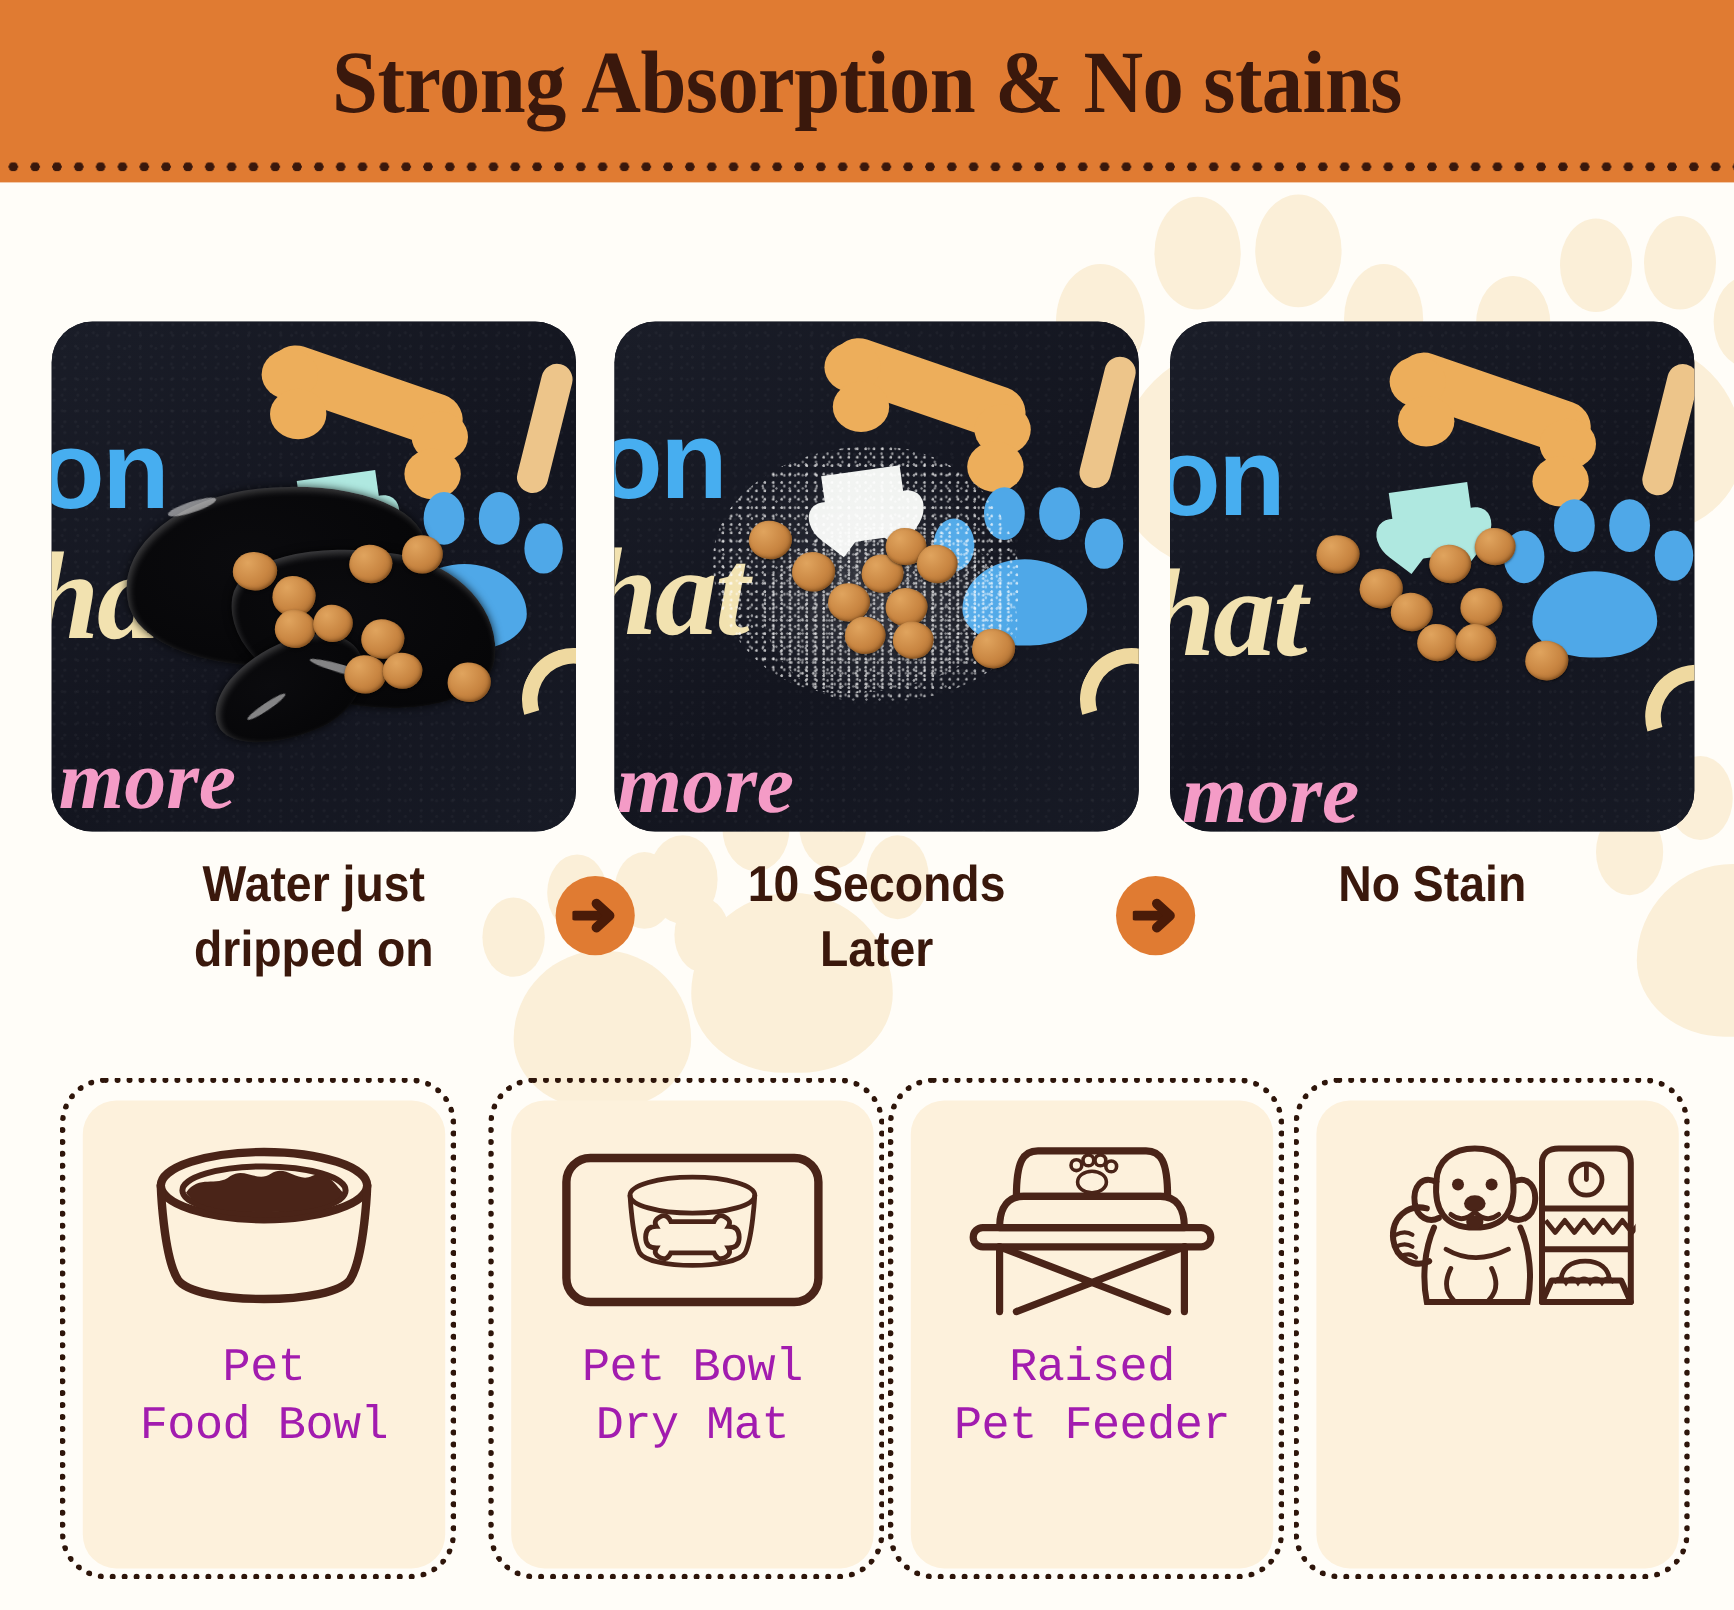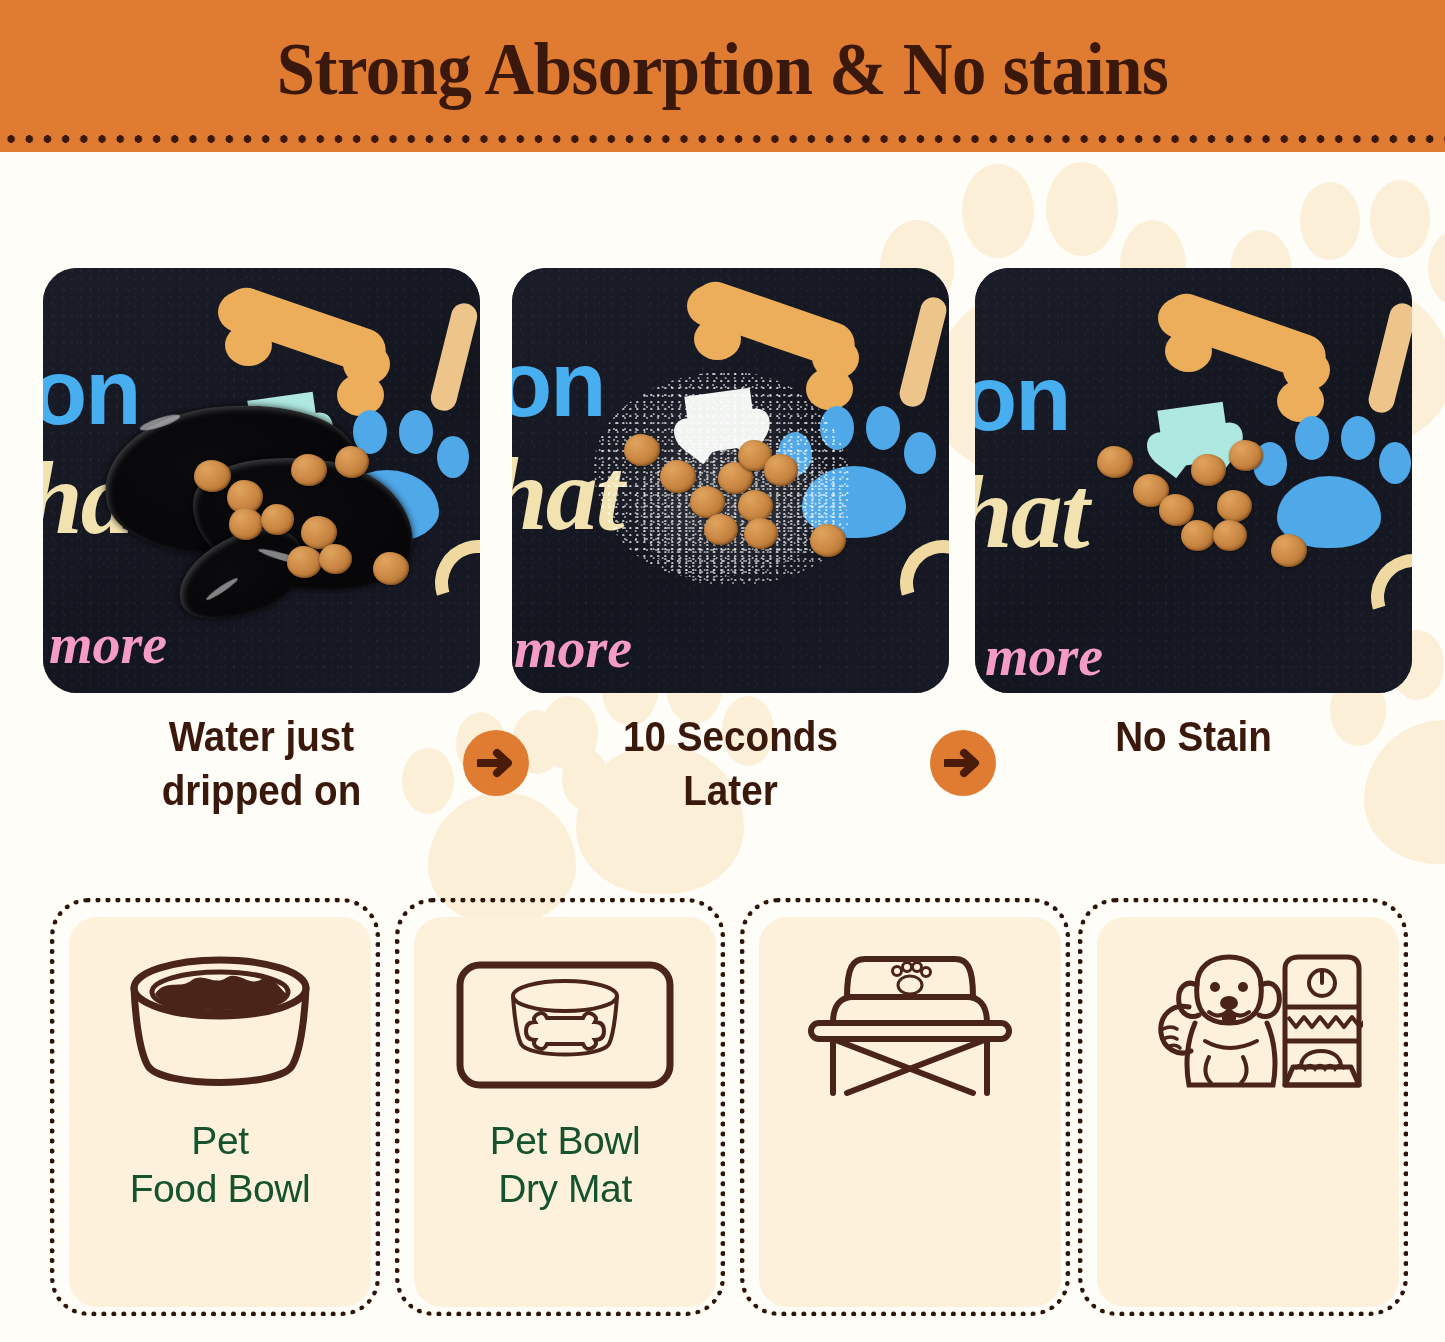--- a/index.html
+++ b/index.html
@@ -145,21 +145,21 @@
 
   .word {
     position: absolute;
     font-family: "Liberation Sans", sans-serif;
     font-weight: bold;
     line-height: 1;
     white-space: nowrap;
   }
   .word-on   { color: #47AEF0; font-size: 92px; letter-spacing: -2px; }
   .word-hat  { color: #F2E2B0; font-size: 104px; font-family: "Liberation Serif", serif; font-style: italic; letter-spacing: -2px; }
-  .word-more { color: #F49BC6; font-size: 56px; font-family: "Liberation Serif", serif; font-style: italic; }
+  .word-more { color: #F49BC6; font-size: 70px; font-family: "Liberation Serif", serif; font-style: italic; }
 
   .swirl {
     position: absolute;
     border: 13px solid #EFD9A0;
     border-radius: 50%;
     border-right-color: transparent;
     border-bottom-color: transparent;
   }
   .tail {
     position: absolute;
@@ -242,21 +242,21 @@
     top: 0;
     width: 330px;
     height: 418px;
     border-radius: 38px;
     border: 5px dotted #2E150A;
     display: flex;
     flex-direction: column;
     align-items: center;
   }
   .card-1 { left: 50px; }
-  .card-2 { left: 395px; }
+  .card-2 { left: 407px; }
   .card-3 { left: 740px; }
   .card-4 { left: 1078px; }
 
   .card-inner {
     position: absolute;
     left: 14px; top: 14px;
     width: 302px; height: 390px;
     background: #FDF1DC;
     border-radius: 28px;
     display: flex;
@@ -265,22 +265,22 @@
   }
   .card-icon {
     height: 200px;
     width: 100%;
     display: flex;
     align-items: center;
     justify-content: center;
     padding-top: 16px;
   }
   .card-label {
-    color: #14532d;
-    font-family: Liberation Sans, sans-serif;
+    color: #a21caf;
+    font-family: Liberation Mono, monospace;
     font-size: 39px;
     line-height: 1.22;
     text-align: center;
     white-space: pre-line;
     letter-spacing: -0.4px;
   }
 </style>
 </head>
 <body>
 
@@ -512,20 +512,22 @@
           <rect x="8" y="78" width="198" height="16" rx="8" fill="none" stroke="#4A2418" stroke-width="6"></rect>
           <path d="M30 94 L170 148 M184 94 L44 148" stroke="#4A2418" stroke-width="6" stroke-linecap="round"></path>
           <path d="M30 94 V148 M184 94 V148" stroke="#4A2418" stroke-width="6" stroke-linecap="round"></path>
           <ellipse cx="107" cy="40" rx="12" ry="9" fill="none" stroke="#4A2418" stroke-width="3"></ellipse>
           <circle cx="94" cy="26" r="4.5" fill="none" stroke="#4A2418" stroke-width="3"></circle>
           <circle cx="104" cy="22" r="4.5" fill="none" stroke="#4A2418" stroke-width="3"></circle>
           <circle cx="114" cy="22" r="4.5" fill="none" stroke="#4A2418" stroke-width="3"></circle>
           <circle cx="123" cy="27" r="4.5" fill="none" stroke="#4A2418" stroke-width="3"></circle>
         </svg>
       </div>
+      <div class="card-label">Raised
+Pet Feeder</div>
     </div>
   </div>
 
   <div class="feature-card card-4">
     <div class="card-inner">
       <div class="card-icon">
         <svg width="230" height="160" viewBox="0 0 230 160" aria-hidden="true">
 
           <path d="M56 62 C40 58 26 70 28 88 C30 104 46 112 58 106" fill="none" stroke="#4A2418" stroke-width="5" stroke-linecap="round"></path>
           <path d="M30 84 q8 -4 14 0 M30 94 q8 -4 14 0 M34 102 q8 -4 13 1" fill="none" stroke="#4A2418" stroke-width="3.5" stroke-linecap="round"></path>

